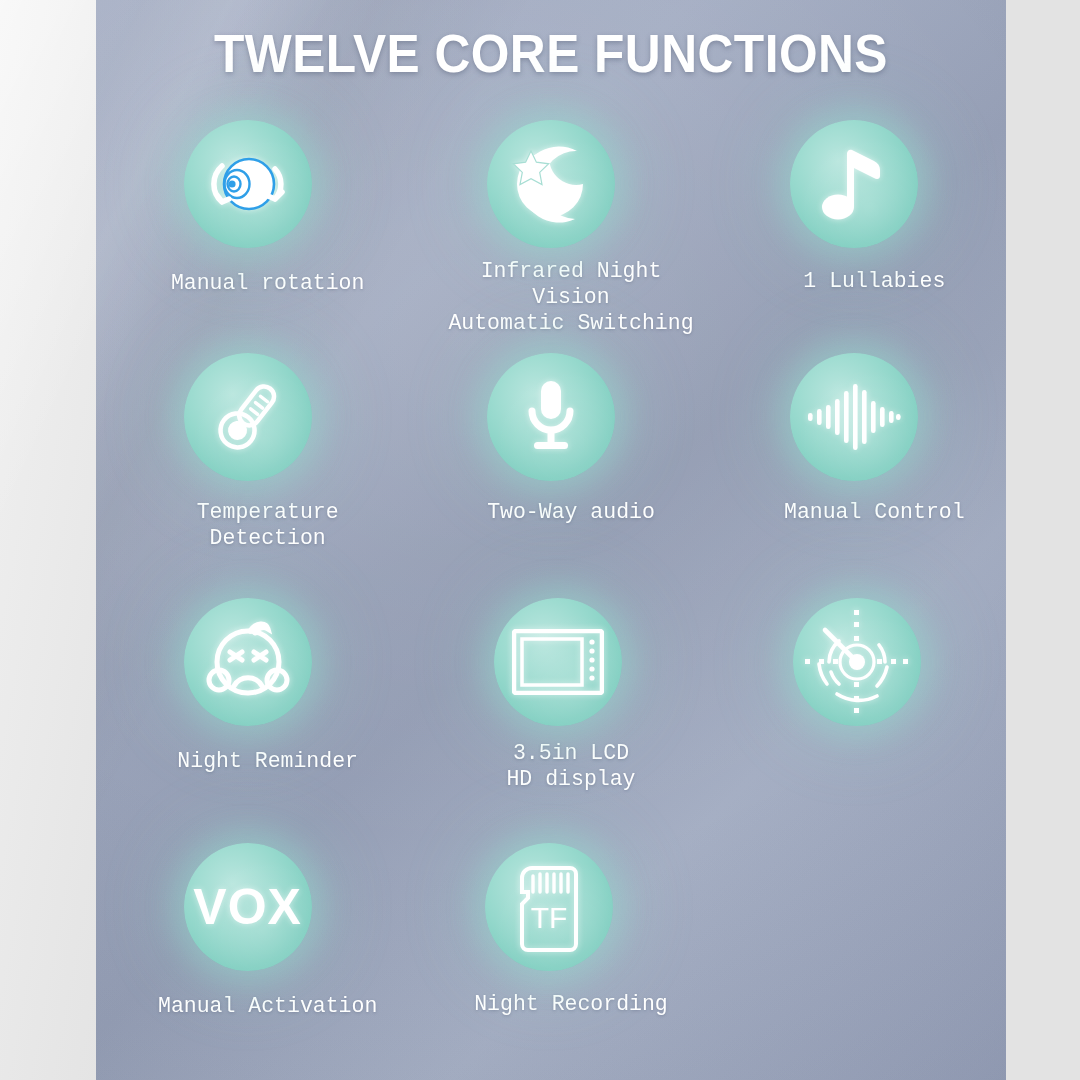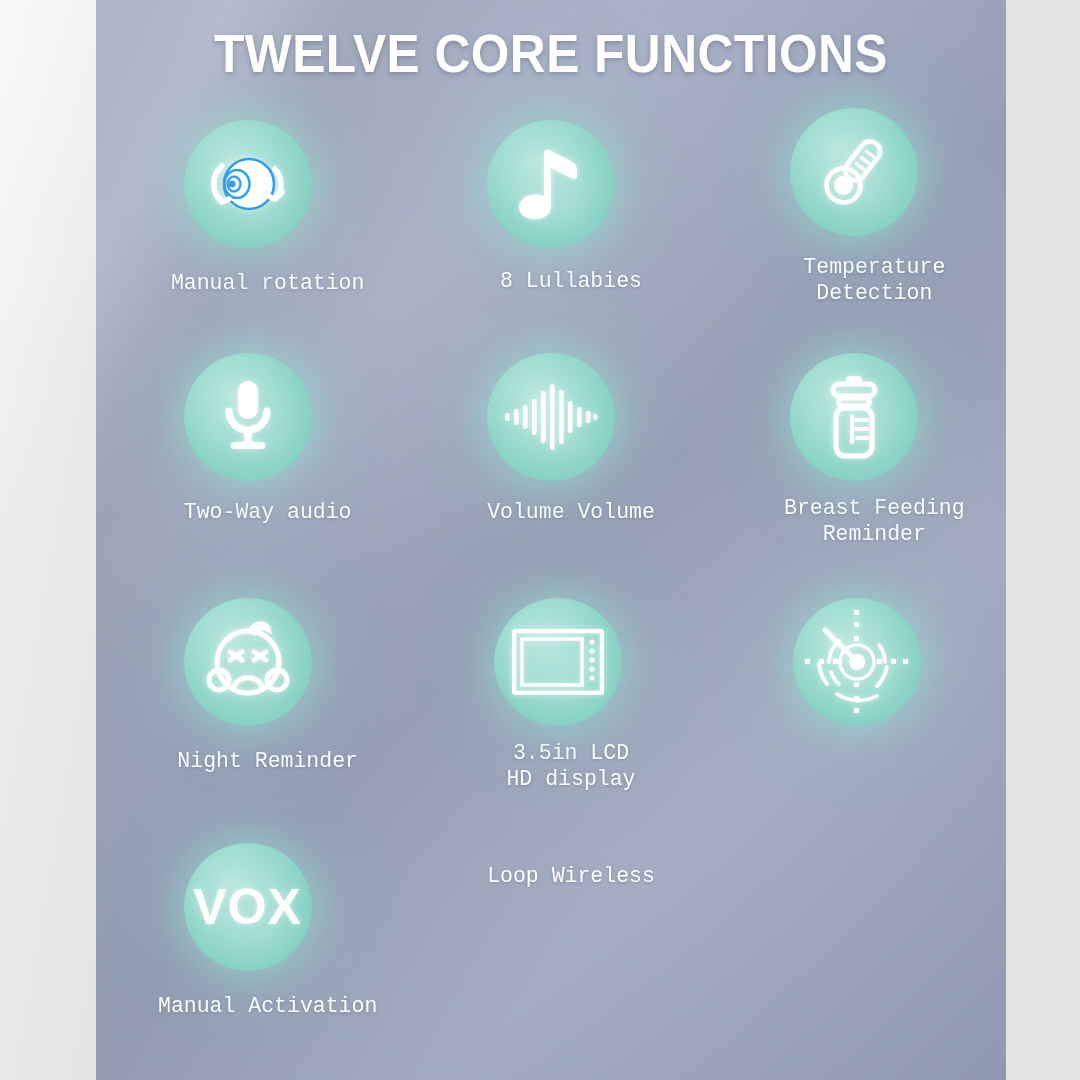--- a/index.html
+++ b/index.html
@@ -124,29 +124,43 @@
             <ellipse cx="32" cy="37" rx="12.5" ry="14" fill="none" stroke="#2f9fe8" stroke-width="2.4"></ellipse>
             <ellipse cx="29" cy="37" rx="6.5" ry="7.5" fill="none" stroke="#2f9fe8" stroke-width="2.4"></ellipse>
             <circle cx="27" cy="37" r="3.6" fill="#2f9fe8"></circle>
             <path d="M17 19 A24 24 0 0 0 17 55 L11 47 M17 55 L24 52" fill="none" stroke="#ffffff" stroke-width="5.5" stroke-linecap="round" stroke-linejoin="round"></path>
             <path d="M70 22 A22 22 0 0 1 70 52 L77 45 M70 52 L63 49" fill="none" stroke="#ffffff" stroke-width="5.5" stroke-linecap="round" stroke-linejoin="round"></path>
           </svg>
         </div>
         <div class="label">Manual rotation</div>
       </div>
 
+      <div class="cell r1 c-nv">
+        <div class="bubble">
+          <svg width="84" height="82" viewBox="0 0 84 82">
+            <path d="M64 8 a38 38 0 1 0 -2 68 a32 32 0 0 1 2 -68 z" fill="#ffffff" transform="translate(4,0)"></path>
+            <path d="M58 6 a36 36 0 1 0 4 70 a30 30 0 0 1 -4 -70 z" fill="#ffffff"></path>
+            <path d="M62 4 a37 37 0 1 1 0 74 a37 37 0 0 1 0 -74 z" fill="#ffffff" opacity="0"></path>
+            <path d="M56 5 a36.5 36.5 0 1 0 0 72 a30 30 0 1 1 0 -72 z" fill="#ffffff" opacity="0"></path>
+            <path d="M74 41 a33 33 0 1 1 -33 -33 a27 27 0 0 0 33 33 z" fill="#ffffff"></path>
+            <path d="M22 8 l5.4 11.2 12.3 1.6 -9 8.6 2.3 12.2 -11 -5.9 -11 5.9 2.3 -12.2 -9 -8.6 12.3 -1.6 z" fill="#ffffff" stroke="#a8ded4" stroke-width="1.2"></path>
+          </svg>
+        </div>
+        <div class="label">Infrared Night Vision
+Automatic Switching</div>
+      </div>
 
       <div class="cell r1 c-ll">
         <div class="bubble">
           <svg width="66" height="80" viewBox="0 0 66 80">
             <path d="M26 62 V10 c0 -3 2 -5 5 -4 l22 11 c4 2 6 5 6 9 v6 c0 3 -3 4 -6 2 L33 24 v38 z" fill="#ffffff"></path>
             <ellipse cx="17" cy="63" rx="16" ry="12.5" fill="#ffffff"></ellipse>
           </svg>
         </div>
-        <div class="label">8 Lullabies</div>
+        <div class="label">1 Lullabies</div>
       </div>
 
       <div class="cell c-td">
         <div class="bubble">
           <svg width="80" height="80" viewBox="0 0 80 80">
             <g transform="rotate(38 40 40)">
               <rect x="30" y="4" width="20" height="44" rx="10" fill="none" stroke="#ffffff" stroke-width="4.5"></rect>
               <circle cx="40" cy="57" r="17" fill="none" stroke="#ffffff" stroke-width="4.5"></circle>
               <circle cx="40" cy="57" r="9.5" fill="#ffffff"></circle>
               <line x1="37" y1="16" x2="46" y2="16" stroke="#ffffff" stroke-width="3.4" stroke-linecap="round"></line>
@@ -181,39 +195,23 @@
               <rect x="38" y="10" width="4.6" height="52" rx="2.3"></rect>
               <rect x="47" y="3" width="4.6" height="66" rx="2.3"></rect>
               <rect x="56" y="9" width="4.6" height="54" rx="2.3"></rect>
               <rect x="65" y="20" width="4.6" height="32" rx="2.3"></rect>
               <rect x="74" y="26" width="4.6" height="20" rx="2.3"></rect>
               <rect x="83" y="30" width="4.6" height="12" rx="2.3"></rect>
               <rect x="90" y="33" width="4.6" height="6" rx="2.3"></rect>
             </g>
           </svg>
         </div>
-        <div class="label">Volume Volume</div>
-      </div>
-
-      <div class="cell c-bf">
-        <div class="bubble">
-          <svg width="70" height="86" viewBox="0 0 70 86">
-            <path d="M31 2 h8 a4 4 0 0 1 4 4 v4 h-16 v-4 a4 4 0 0 1 4 -4 z" fill="#ffffff"></path>
-            <rect x="14" y="10" width="42" height="12" rx="6" fill="none" stroke="#ffffff" stroke-width="5"></rect>
-            <rect x="20" y="24" width="30" height="8" rx="3" fill="none" stroke="#ffffff" stroke-width="5"></rect>
-            <rect x="17" y="34" width="36" height="48" rx="9" fill="none" stroke="#ffffff" stroke-width="5"></rect>
-            <line x1="33" y1="46" x2="48" y2="46" stroke="#ffffff" stroke-width="4" stroke-linecap="round"></line>
-            <line x1="33" y1="55" x2="48" y2="55" stroke="#ffffff" stroke-width="4" stroke-linecap="round"></line>
-            <line x1="38" y1="64" x2="48" y2="64" stroke="#ffffff" stroke-width="4" stroke-linecap="round"></line>
-            <line x1="33" y1="42" x2="33" y2="68" stroke="#ffffff" stroke-width="4" stroke-linecap="round"></line>
-          </svg>
-        </div>
-        <div class="label">Breast Feeding
-Reminder</div>
-      </div>
+        <div class="label">Manual Control</div>
+      </div>
+
 
       <div class="cell c-cr">
         <div class="bubble">
           <svg width="88" height="84" viewBox="0 0 88 84">
             <circle cx="44" cy="42" r="31" fill="none" stroke="#ffffff" stroke-width="5"></circle>
             <path d="M46 11 c6 -9 16 -9 18 -2 c-5 -3 -11 -1 -13 4" fill="none" stroke="#ffffff" stroke-width="5" stroke-linecap="round"></path>
             <path d="M26 32 l12 8 M38 32 l-12 8" stroke="#ffffff" stroke-width="5" stroke-linecap="round"></path>
             <path d="M50 32 l12 8 M62 32 l-12 8" stroke="#ffffff" stroke-width="5" stroke-linecap="round"></path>
             <path d="M30 66 a16 16 0 0 1 28 0" fill="none" stroke="#ffffff" stroke-width="5" stroke-linecap="round"></path>
             <circle cx="15" cy="60" r="10" fill="none" stroke="#ffffff" stroke-width="5"></circle>
@@ -274,18 +272,32 @@
       </div>
 
       <div class="cell c-vox">
         <div class="bubble">
           <span class="vox">VOX</span>
         </div>
         <div class="label">Manual Activation</div>
       </div>
 
       <div class="cell c-lr">
-        <div class="label">Loop Wireless</div>
+        <div class="bubble">
+          <svg width="74" height="90" viewBox="0 0 74 90">
+            <path d="M10 30 L10 16 a10 10 0 0 1 10 -10 h38 a6 6 0 0 1 6 6 v70 a6 6 0 0 1 -6 6 h-42 a6 6 0 0 1 -6 -6 v-40 l6 -6 v-6 z" fill="none" stroke="#ffffff" stroke-width="4"></path>
+            <g stroke="#ffffff" stroke-width="3.4" stroke-linecap="round">
+              <line x1="21" y1="14" x2="21" y2="30"></line>
+              <line x1="28" y1="12" x2="28" y2="30"></line>
+              <line x1="35" y1="12" x2="35" y2="30"></line>
+              <line x1="42" y1="12" x2="42" y2="30"></line>
+              <line x1="49" y1="12" x2="49" y2="30"></line>
+              <line x1="56" y1="12" x2="56" y2="30"></line>
+            </g>
+            <text x="37" y="66" text-anchor="middle" fill="#ffffff" font-family="Liberation Sans, sans-serif" font-size="30" font-weight="normal">TF</text>
+          </svg>
+        </div>
+        <div class="label">Night Recording</div>
       </div>
 
     </div>
   </div>
 </div>
 
 </body></html>

